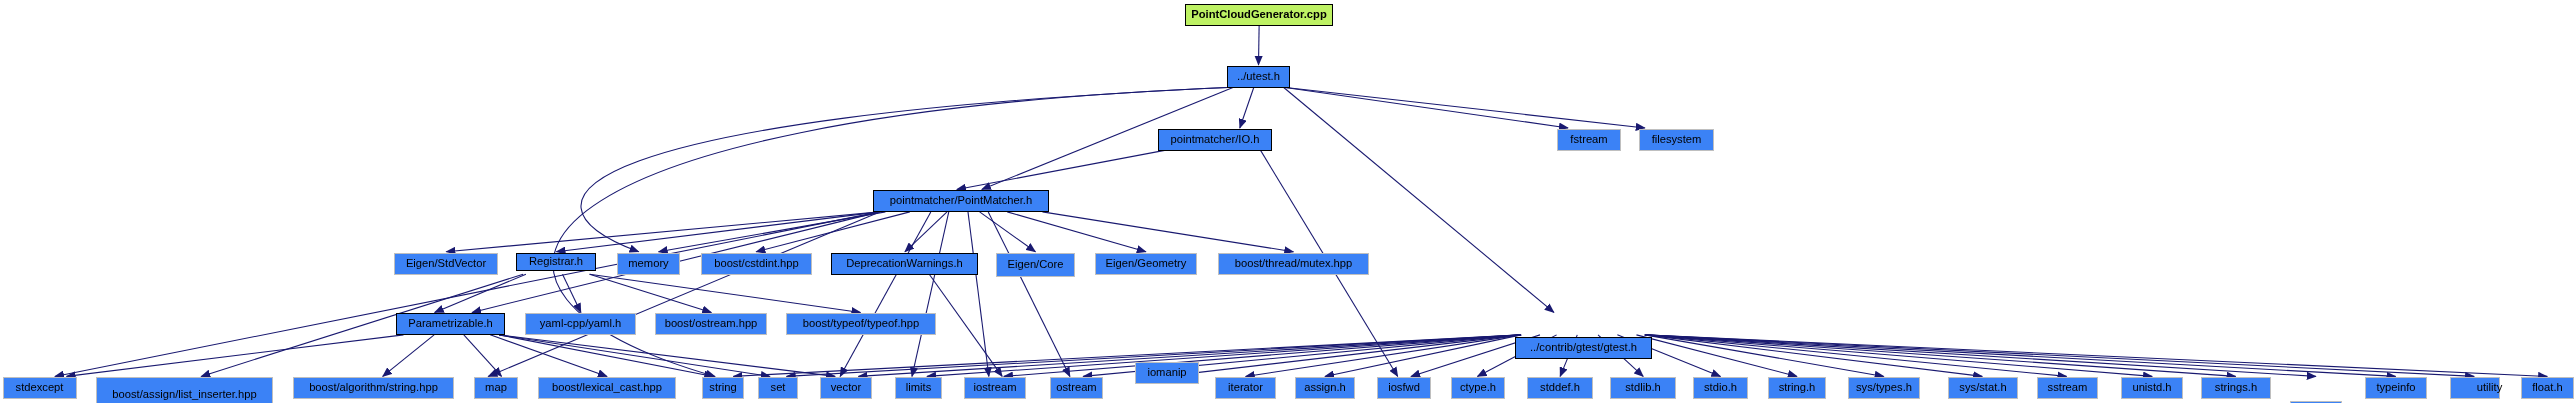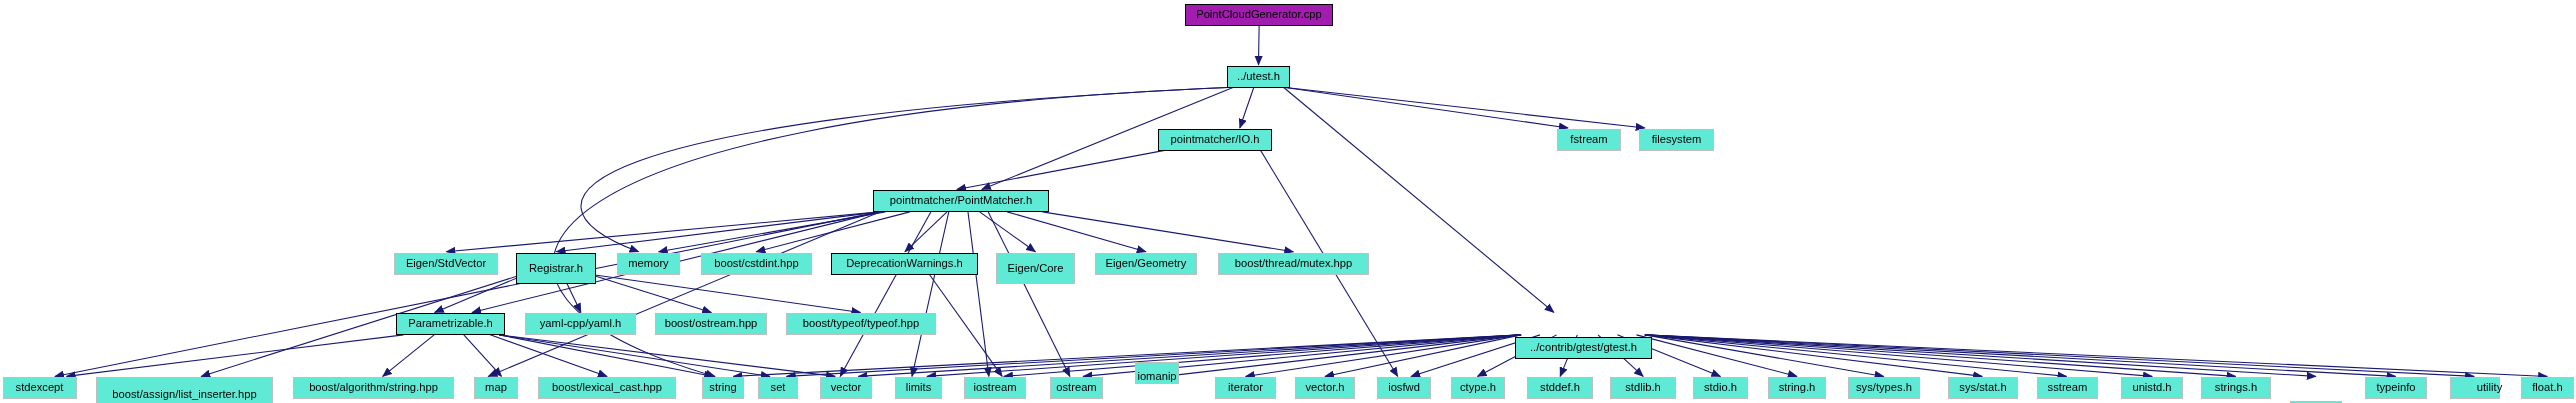--- a/index.html
+++ b/index.html
@@ -7,32 +7,32 @@
     position:relative;
     width:2576px; height:403px;
     background:#ffffff;
     font-family:"Liberation Sans", sans-serif;
     overflow:hidden;
   }
   #edges { position:absolute; left:0; top:0; }
   .node {
     position:absolute;
     box-sizing:border-box;
-    background:#5eead4;
+    background:#3b82f6;
     border:0.8px solid #bfbfbf;
     display:flex;
     align-items:center;
     justify-content:center;
     font-size:11.2px;
     color:#000000;
     white-space:nowrap;
     line-height:1;
   }
   .node.doc  { border:0.8px solid #000000; }
-  .node.root { border:0.8px solid #000000; background:#a21caf; }
+  .node.root { border:0.8px solid #000000; background:#bef264;font-weight:bold; }
 </style>
 </head>
 <body>
 
 <div id="graph">
   <svg id="edges" width="2576" height="403" viewBox="0 0 3099 485">
       <defs>
         <marker id="arrow" markerUnits="userSpaceOnUse" markerWidth="12" markerHeight="10" refX="11" refY="5" orient="auto">
           <path d="M0,0 L12,5 L0,10 z" fill="#191970"></path>
         </marker>
@@ -115,33 +115,33 @@
       </div>
       <div class="node ext" style="left: 1639px; top: 129px; width: 75px; height: 21.6px;">
         <span>filesystem</span>
       </div>
       <div class="node doc" style="left: 873px; top: 190px; width: 176px; height: 21.6px;">
         <span>pointmatcher/PointMatcher.h</span>
       </div>
       <div class="node ext" style="left: 394px; top: 253px; width: 104px; height: 21.6px;">
         <span>Eigen/StdVector</span>
       </div>
-      <div class="node doc" style="left: 516px; top: 253px; width: 80px; height: 31px;">
+      <div class="node doc" style="left: 516px; top: 253px; width: 80px; height: 18px;">
         <span>Registrar.h</span>
       </div>
       <div class="node ext" style="left: 617px; top: 253px; width: 63px; height: 21.6px;">
         <span>memory</span>
       </div>
       <div class="node ext" style="left: 701px; top: 253px; width: 111px; height: 21.6px;">
         <span>boost/cstdint.hpp</span>
       </div>
       <div class="node doc" style="left: 831px; top: 253px; width: 147px; height: 21.6px;">
         <span>DeprecationWarnings.h</span>
       </div>
-      <div class="node ext" style="left: 996px; top: 253px; width: 79px; height: 31px;">
+      <div class="node ext" style="left: 996px; top: 253px; width: 79px; height: 24px;">
         <span>Eigen/Core</span>
       </div>
       <div class="node ext" style="left: 1095px; top: 253px; width: 102px; height: 21.6px;">
         <span>Eigen/Geometry</span>
       </div>
       <div class="node ext" style="left: 1218px; top: 253px; width: 151px; height: 21.6px;">
         <span>boost/thread/mutex.hpp</span>
       </div>
       <div class="node doc" style="left: 396px; top: 313px; width: 109px; height: 21.6px;">
         <span>Parametrizable.h</span>
@@ -184,28 +184,28 @@
       </div>
       <div class="node ext" style="left: 895px; top: 377px; width: 47px; height: 21.6px;">
         <span>limits</span>
       </div>
       <div class="node ext" style="left: 964px; top: 377px; width: 62px; height: 21.6px;">
         <span>iostream</span>
       </div>
       <div class="node ext" style="left: 1050px; top: 377px; width: 53px; height: 21.6px;">
         <span>ostream</span>
       </div>
-      <div class="node ext" style="left: 1135px; top: 362px; width: 44px; height: 21.6px; align-items: flex-end;">
+      <div class="node ext" style="left: 1135px; top: 362px; width: 64px; height: 21.6px;">
         <span>iomanip</span>
       </div>
       <div class="node ext" style="left: 1215px; top: 377px; width: 61px; height: 21.6px;">
         <span>iterator</span>
       </div>
       <div class="node ext" style="left: 1295px; top: 377px; width: 60px; height: 21.6px;">
-        <span>vector.h</span>
+        <span>assign.h</span>
       </div>
       <div class="node ext" style="left: 1377px; top: 377px; width: 54px; height: 21.6px;">
         <span>iosfwd</span>
       </div>
       <div class="node ext" style="left: 1451px; top: 377px; width: 54px; height: 21.6px;">
         <span>ctype.h</span>
       </div>
       <div class="node ext" style="left: 1527px; top: 377px; width: 66px; height: 21.6px;">
         <span>stddef.h</span>
       </div>

